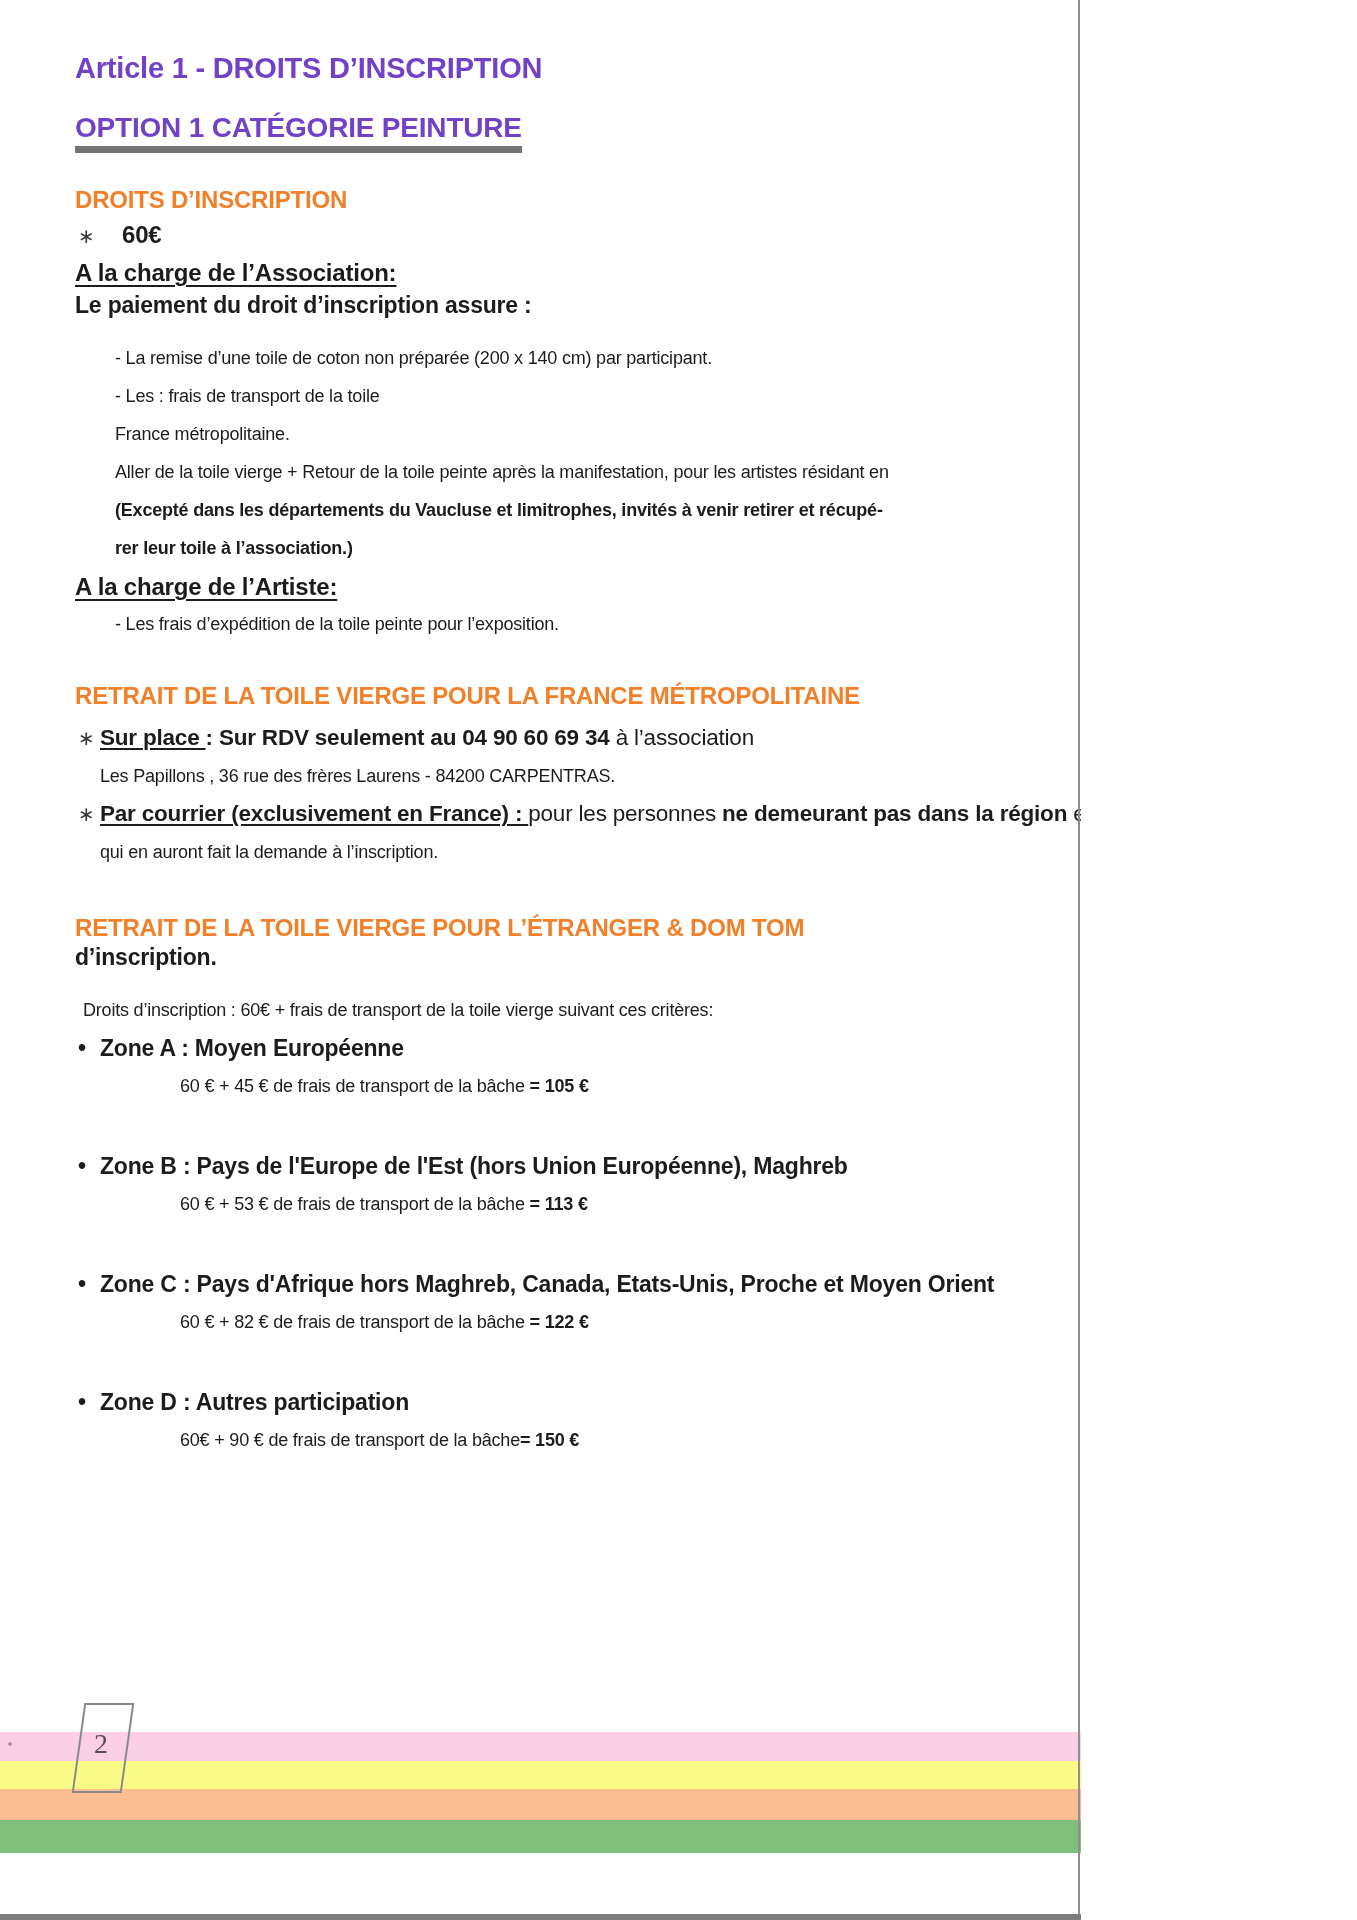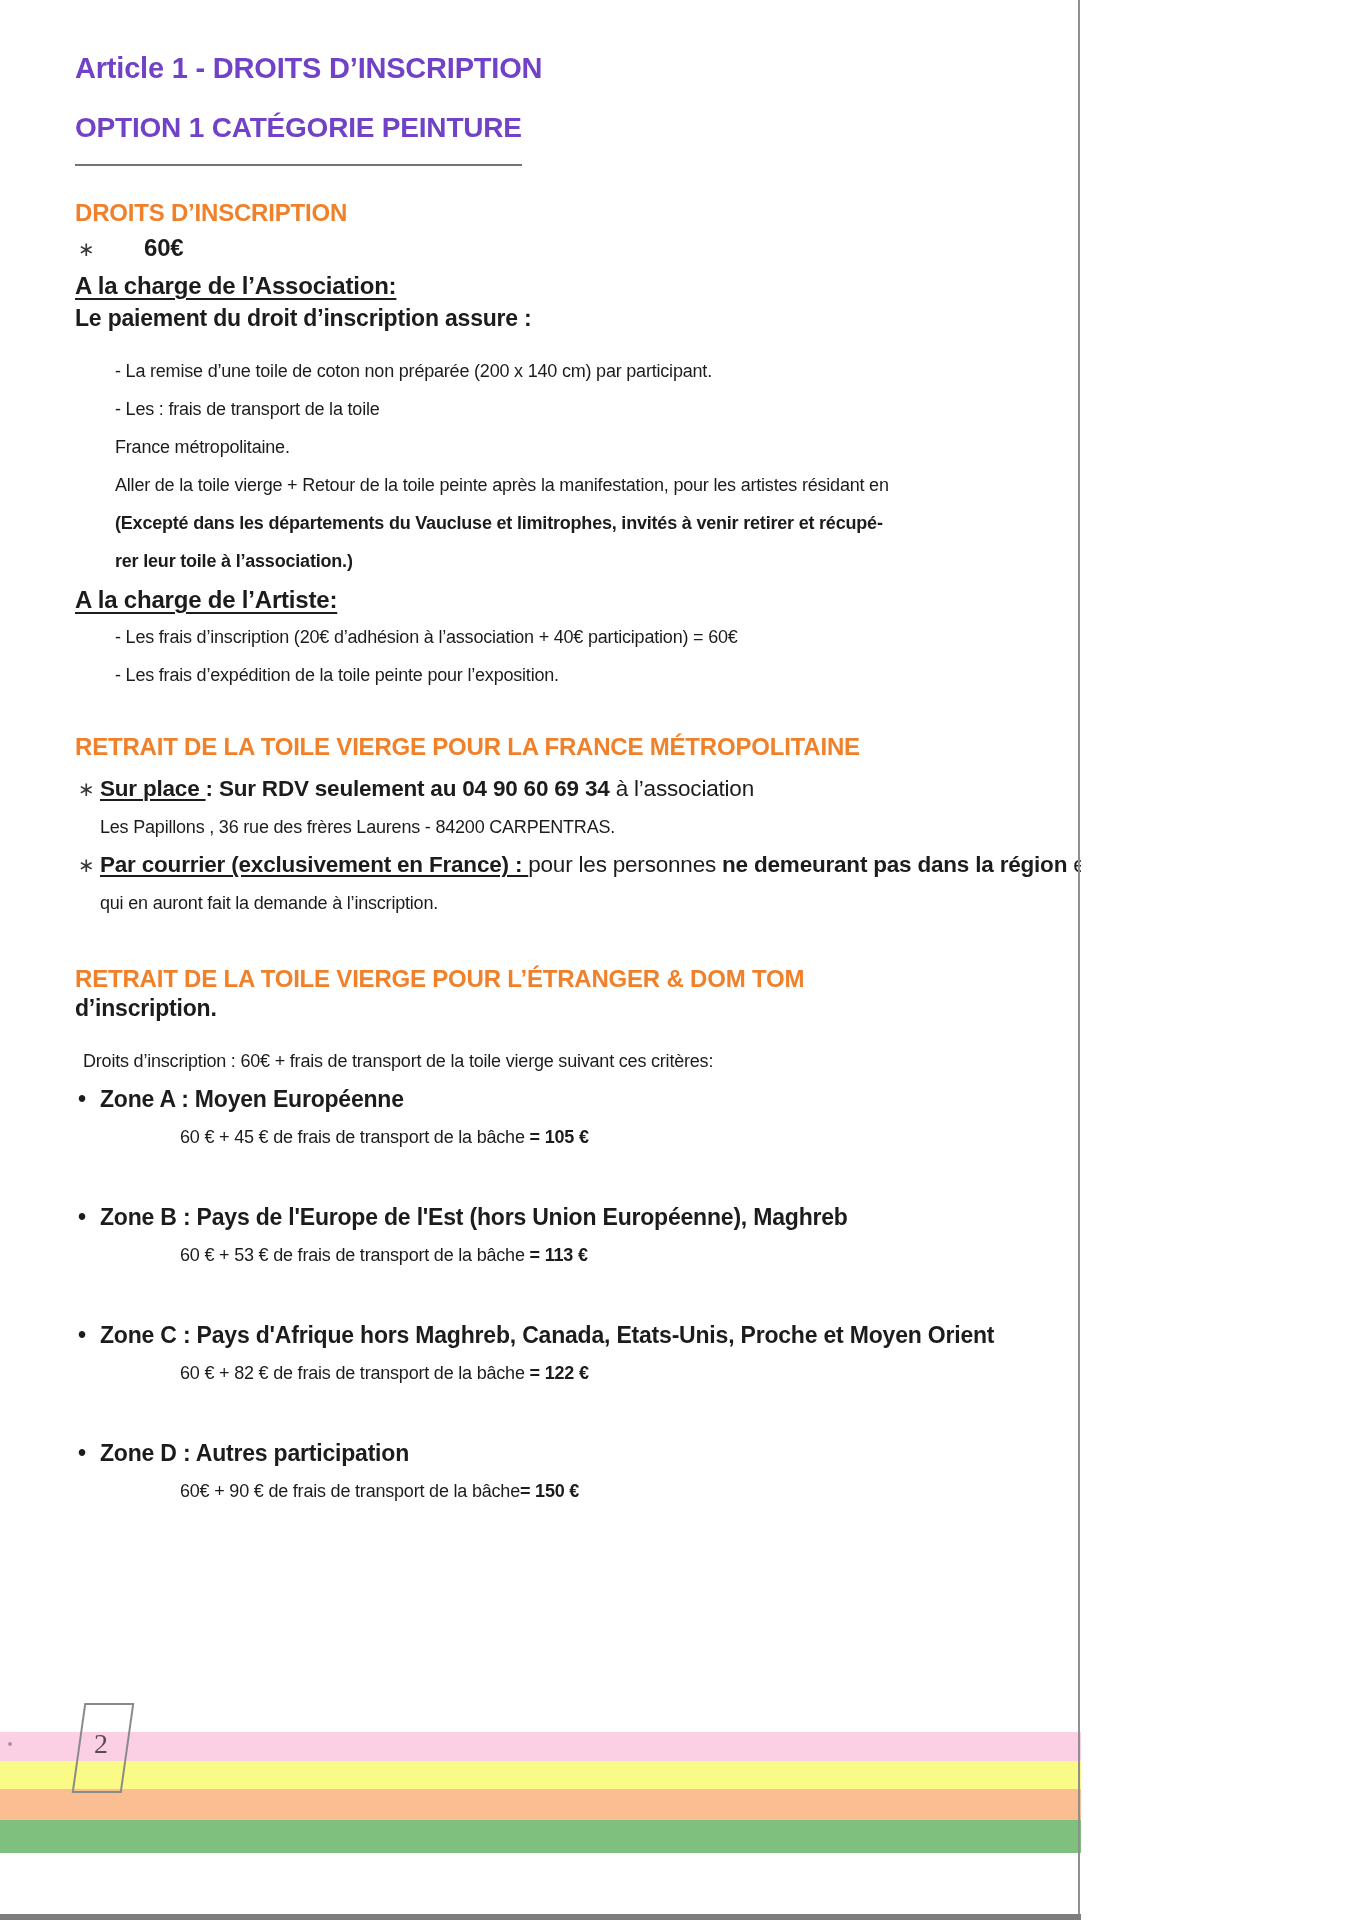--- a/index.html
+++ b/index.html
@@ -19,34 +19,34 @@
 
   .article-title{
     margin:52px 0 0 0;
     font-size:29px;font-weight:bold;color:#7142c7;
   }
   .option-title{
     margin:27px 0 0 0;
     font-size:28px;font-weight:bold;color:#7142c7;
   }
   .option-title span{
-    display:inline-block;border-bottom:2px solid #737373;padding-bottom:20px;
+    display:inline-block;border-bottom:7px solid #737373;padding-bottom:2px;
   }
   .h-orange{
     margin:0;
     font-size:24px;font-weight:bold;color:#f0812a;
   }
   .h-droits{margin-top:33px;}
   .h-retrait-fr{margin-top:43px;}
   .h-retrait-et{margin-top:47px;}
 
   .body-line{font-size:18px;line-height:30px;margin:8px;}
   .fee-line{margin-top:7px;display:flex;align-items:baseline;padding-left:3px;}
   .ast{display:inline-block;width:22px;font-size:20px;color:#3a3a3a;flex:none;}
-  .fee{font-size:24px;font-weight:bold;margin-left:44px;}
+  .fee{font-size:24px;font-weight:bold;margin-left:22px;}
 
   .blk-heading{
     margin:10px 0 0 0;
     font-size:24px;font-weight:bold;
     text-decoration:underline;text-decoration-thickness:2px;text-underline-offset:4px;
   }
   .intro{margin-top:3px;font-size:23px;font-weight:bold;line-height:30px;}
   .ind-dash{margin-left:40px;}
   .ind-cont{margin-left:40px;}
   .ind-sub{margin-left:25px;}
@@ -104,21 +104,20 @@
     <p class="blk-heading nw">A la charge de l’Association:</p>
     <p class="intro nw">Le paiement du droit d’inscription assure :</p>
     <p class="body-line ind-dash nw">- La remise d’une toile de coton non préparée (200 x 140 cm) par participant.</p>
     <p class="body-line ind-dash nw">- Les : frais de transport de la toile</p>
     <p class="body-line ind-cont nw">France métropolitaine.</p>
     <p class="body-line ind-cont nw">Aller de la toile vierge + Retour de la toile peinte après la manifestation, pour les artistes résidant en</p>
     <p class="body-line ind-cont b nw">(Excepté dans les départements du Vaucluse et limitrophes, invités à venir retirer et récupé-</p>
     <p class="body-line ind-cont b nw">rer leur toile à l’association.)</p>
 
     <p class="blk-heading nw">A la charge de l’Artiste:</p>
-    <p class="body-line ind-dash nw">- Les frais d’inscription (20€ d’adhésion à l’association + 40€ participation) = 60€</p>
     <p class="body-line ind-dash nw">- Les frais d’expédition de la toile peinte pour l’exposition.</p>
 
     <h3 class="h-orange h-retrait-fr nw">RETRAIT DE LA TOILE VIERGE POUR LA FRANCE MÉTROPOLITAINE</h3>
 
     <div class="bullet-line list-gap">
       <span class="ast">∗</span>
       <span class="txt nw"><span class="b u">Sur place </span><span class="b">: Sur RDV seulement au 04 90 60 69 34 </span><span>à l’association</span></span>
     </div>
     <p class="body-line ind-sub nw">Les Papillons , 36 rue des frères Laurens - 84200 CARPENTRAS.</p>
 

